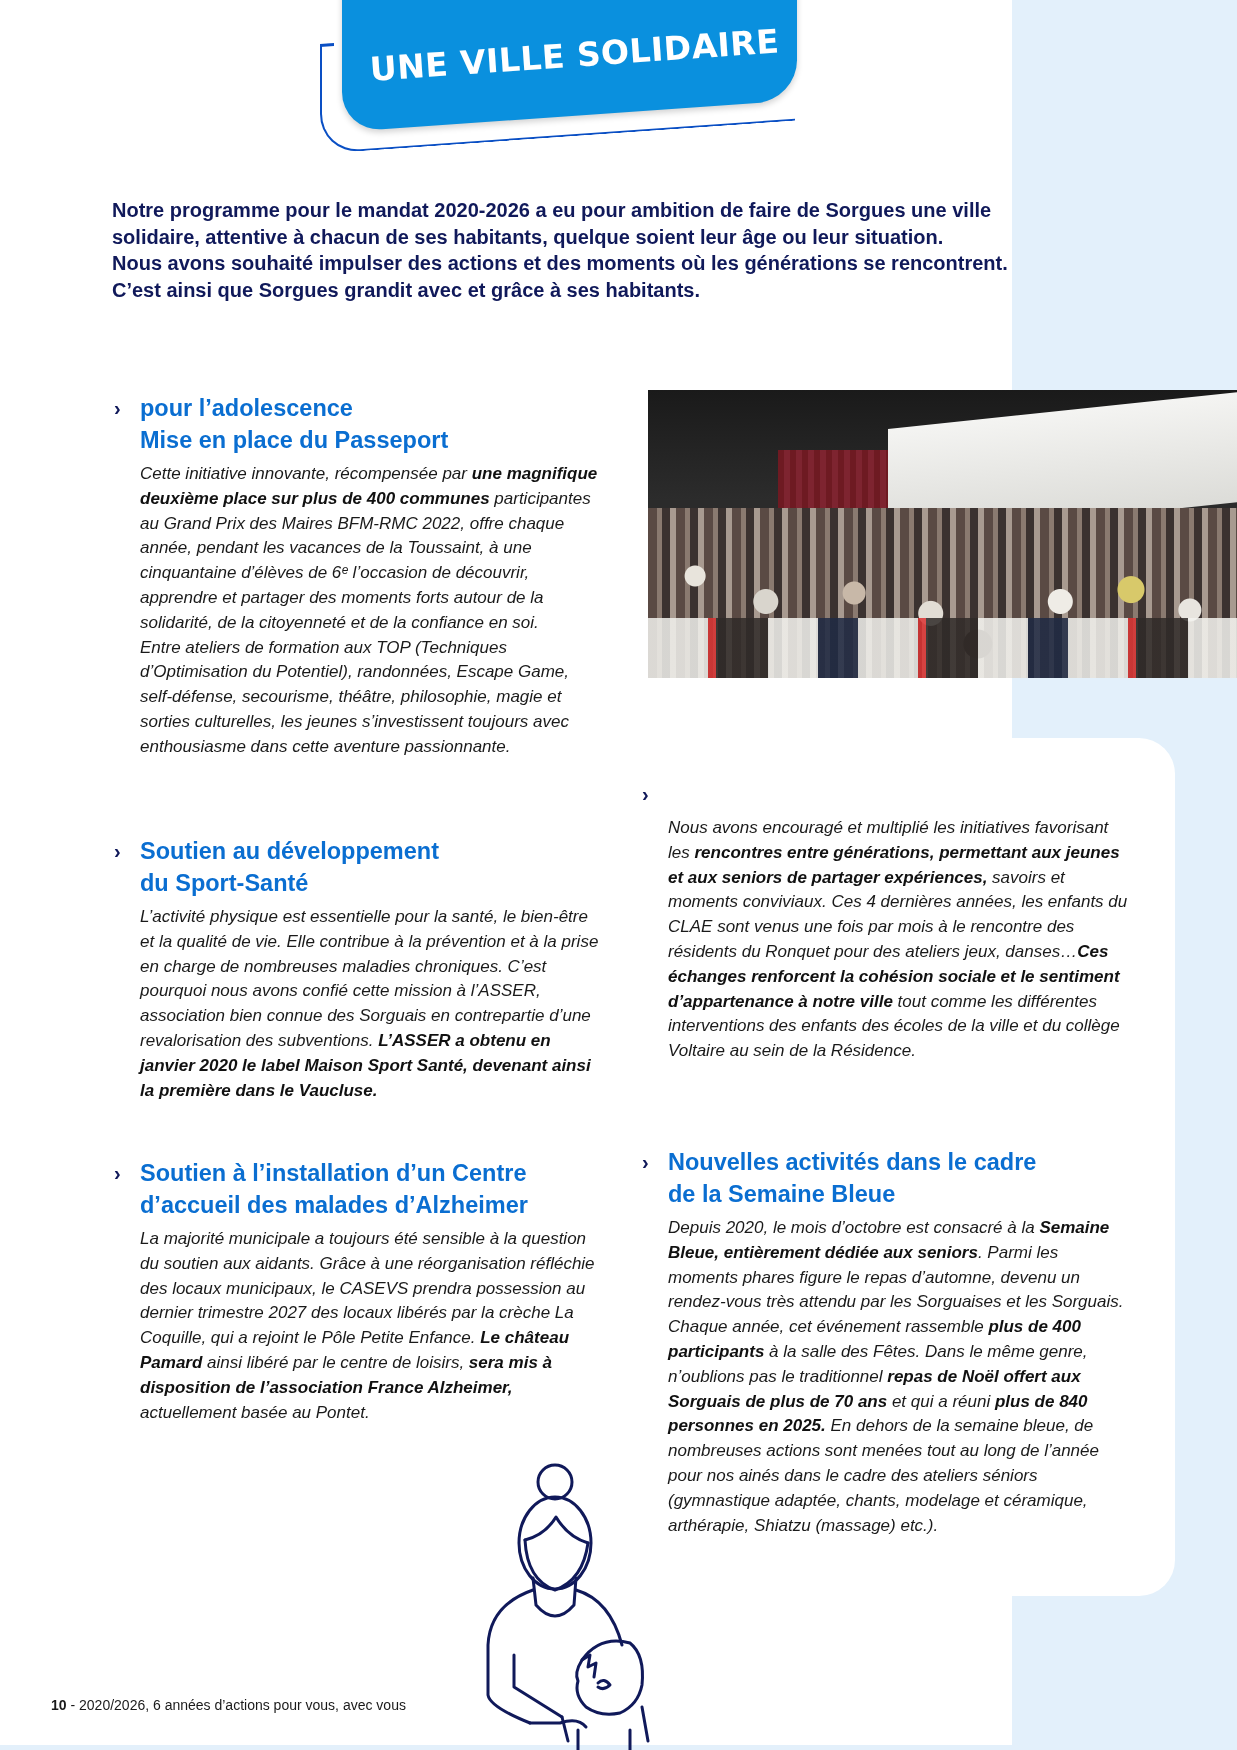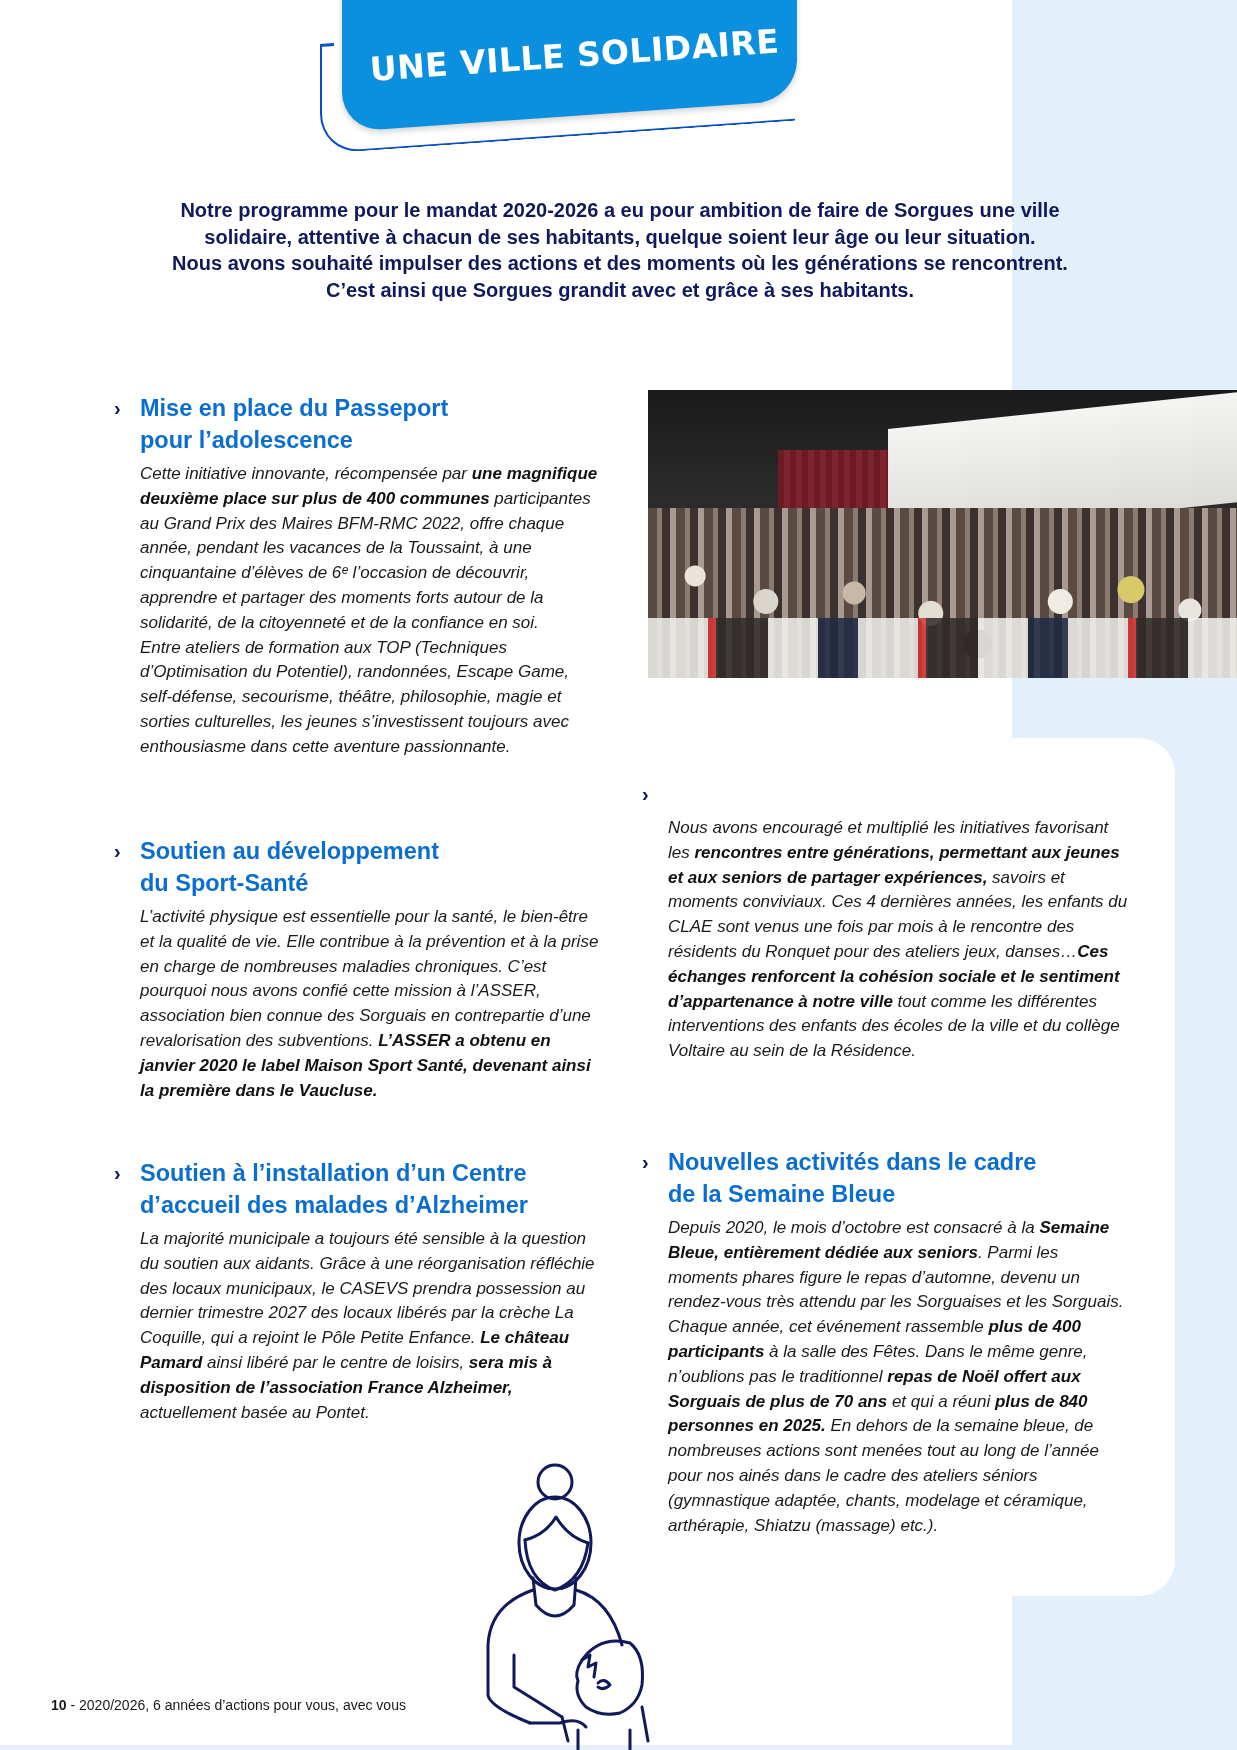--- a/index.html
+++ b/index.html
@@ -13,21 +13,21 @@
   .title-outline { position: absolute; left: 10px; top: 44px; width: 475px; height: 110px;
     border: 2.5px solid #0a4fc4; border-top: none; border-right: none; border-radius: 0 0 0 40px;
     transform: skewY(-4deg); transform-origin: left bottom; }
   .title-outline::before { content: ""; position: absolute; left: -2px; top: 0; width: 14px; height: 2.5px; background: #0a4fc4; }
   .title-box { position: absolute; left: 32px; top: -20px; width: 455px; height: 152px;
     background: #0a90de; border-radius: 0 0 40px 40px; transform: skewY(-4deg); transform-origin: left bottom;
     box-shadow: 0 3px 6px rgba(0,0,0,0.18); }
   .title-text { position: absolute; left: 60px; top: 50px; font-family: "DejaVu Sans", sans-serif; font-weight: bold;
     font-size: 33px; color: #ffffff; letter-spacing: 0.5px; transform: rotate(-4deg); transform-origin: left center; white-space: nowrap; }
 
-  .intro { position: absolute; left: 120px; top: 197px; width: 1000px; text-align: center;
+  .intro { position: absolute; left: 112px; top: 197px; width: 1000px; 
     font-family: "Liberation Sans", sans-serif; font-size: 20px; line-height: 26.5px; color: #10195a; font-weight: bold; }
   .intro span { display: block; }
 
   .section { position: absolute; }
   .sec-head { display: flex; align-items: flex-start; }
   .chev { width: 22px; color: #10195a; font-weight: bold; font-size: 20px; line-height: 32px; margin-left: -26px; margin-right: 4px; }
   .sec-title { color: #0a6ed1; font-weight: bold; font-size: 23.5px; line-height: 32px; }
   .sec-title span { display: block; }
   .sec-body { margin-top: 6px; font-size: 17px; line-height: 24.8px; color: #1a1a1a; font-style: italic; }
   .sec-body b { font-weight: bold; color: #111; }
@@ -76,22 +76,22 @@
   <span>Nous avons souhaité impulser des actions et des moments où les générations se rencontrent.</span>
   <span>C’est ainsi que Sorgues grandit avec et grâce à ses habitants.</span>
 </div>
 
 <div class="card-right"></div>
 
 <div class="section" style="left:140px; top:392px; width:465px;">
   <div class="sec-head">
     <span class="chev">›</span>
     <div class="sec-title">
+      <span>pour l’adolescence</span>
       <span>Mise en place du Passeport</span>
-      <span>pour l’adolescence</span>
     </div>
   </div>
   <div class="sec-body">
     <span>Cette initiative innovante, récompensée par </span><b>une magnifique deuxième place sur plus de 400 communes</b><span> participantes au Grand Prix des Maires BFM-RMC 2022, offre chaque année, pendant les vacances de la Toussaint, à une cinquantaine d’élèves de 6ᵉ l’occasion de découvrir, apprendre et partager des moments forts autour de la solidarité, de la citoyenneté et de la confiance en soi.</span><br><span>Entre ateliers de formation aux TOP (Techniques d’Optimisation du Potentiel), randonnées, Escape Game, self-défense, secourisme, théâtre, philosophie, magie et sorties culturelles, les jeunes s’investissent toujours avec enthousiasme dans cette aventure passionnante.</span>
   </div>
 </div>
 
 <div class="section" style="left:140px; top:835px; width:465px;">
   <div class="sec-head">
     <span class="chev">›</span>

